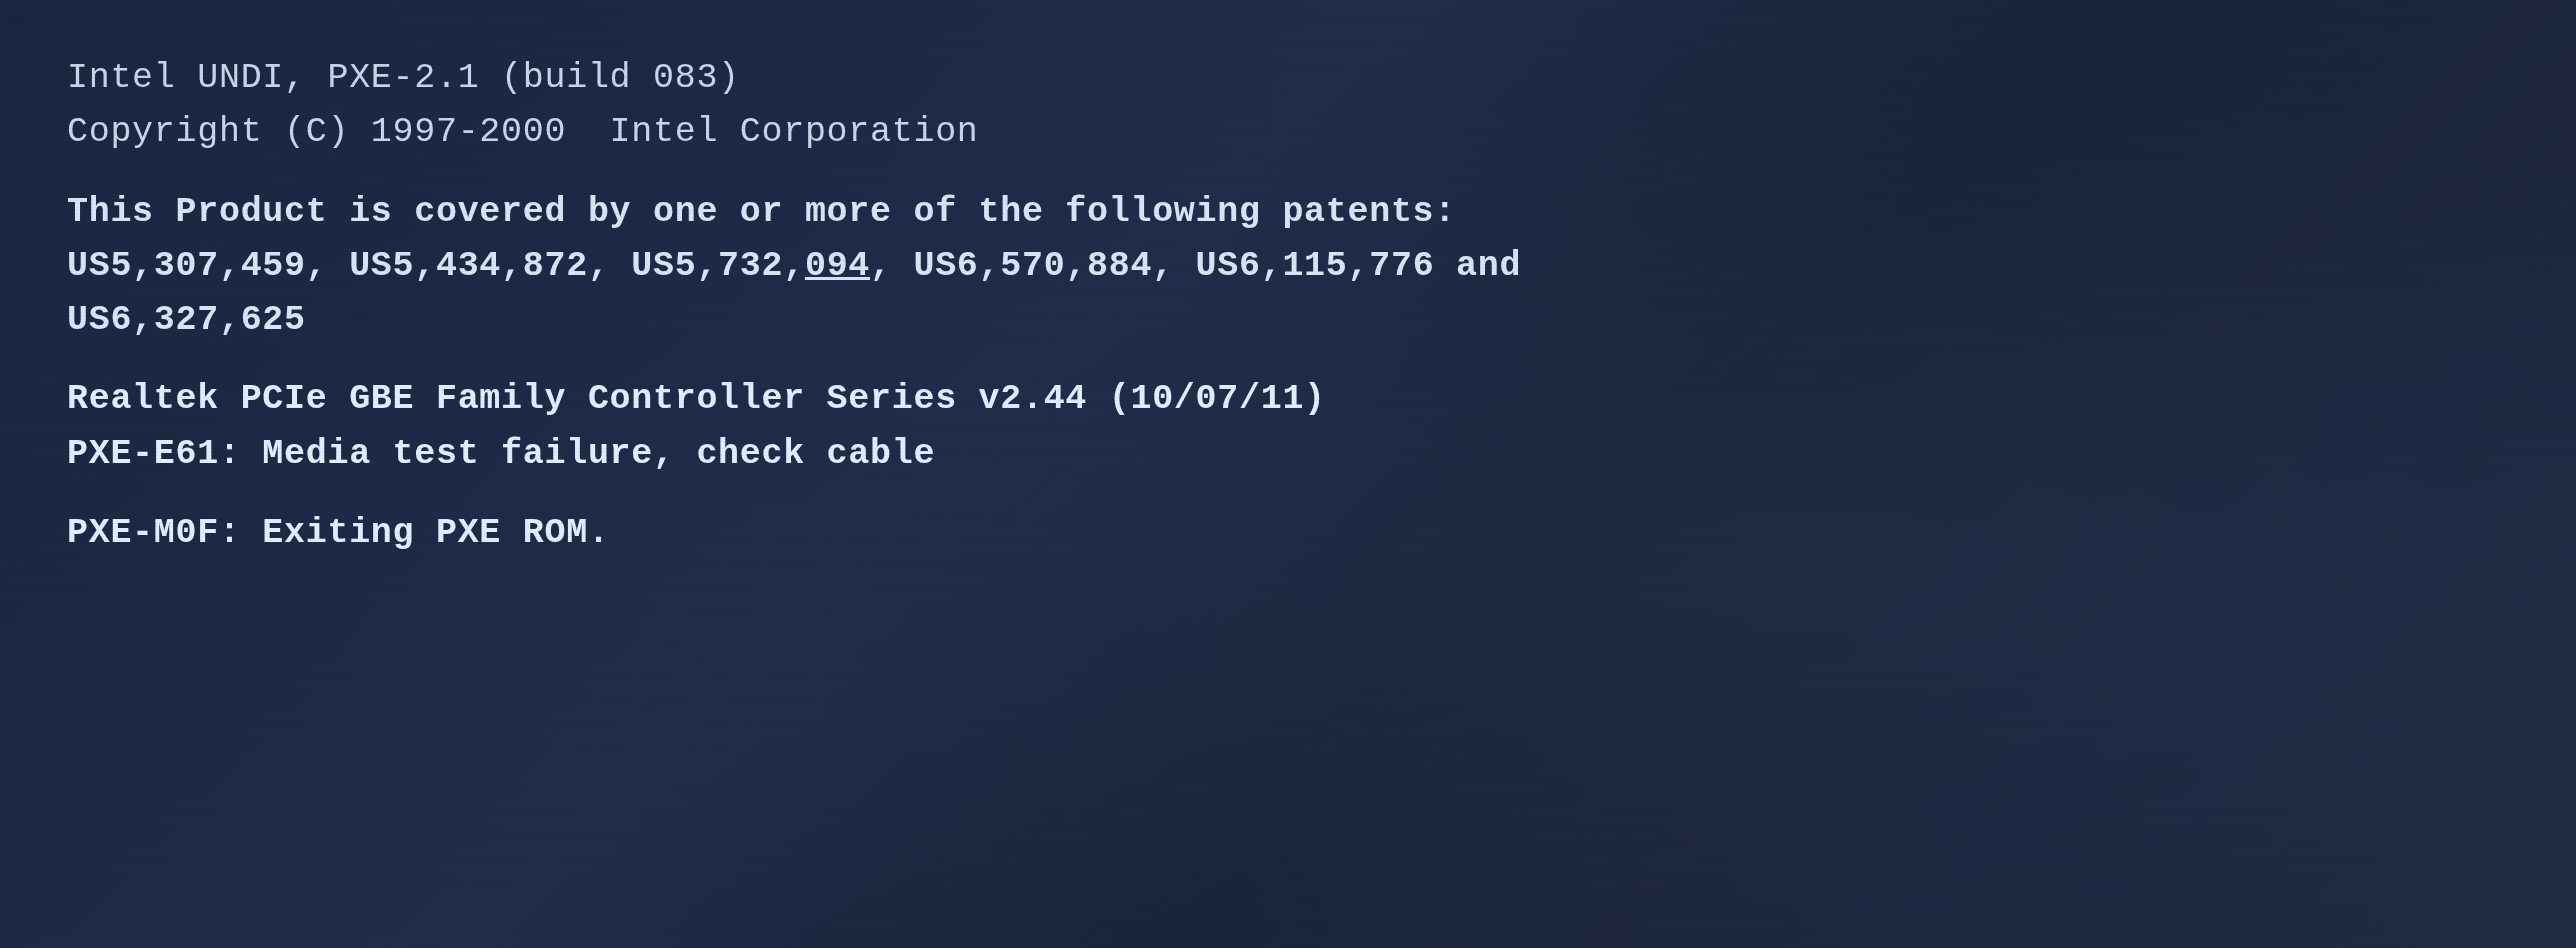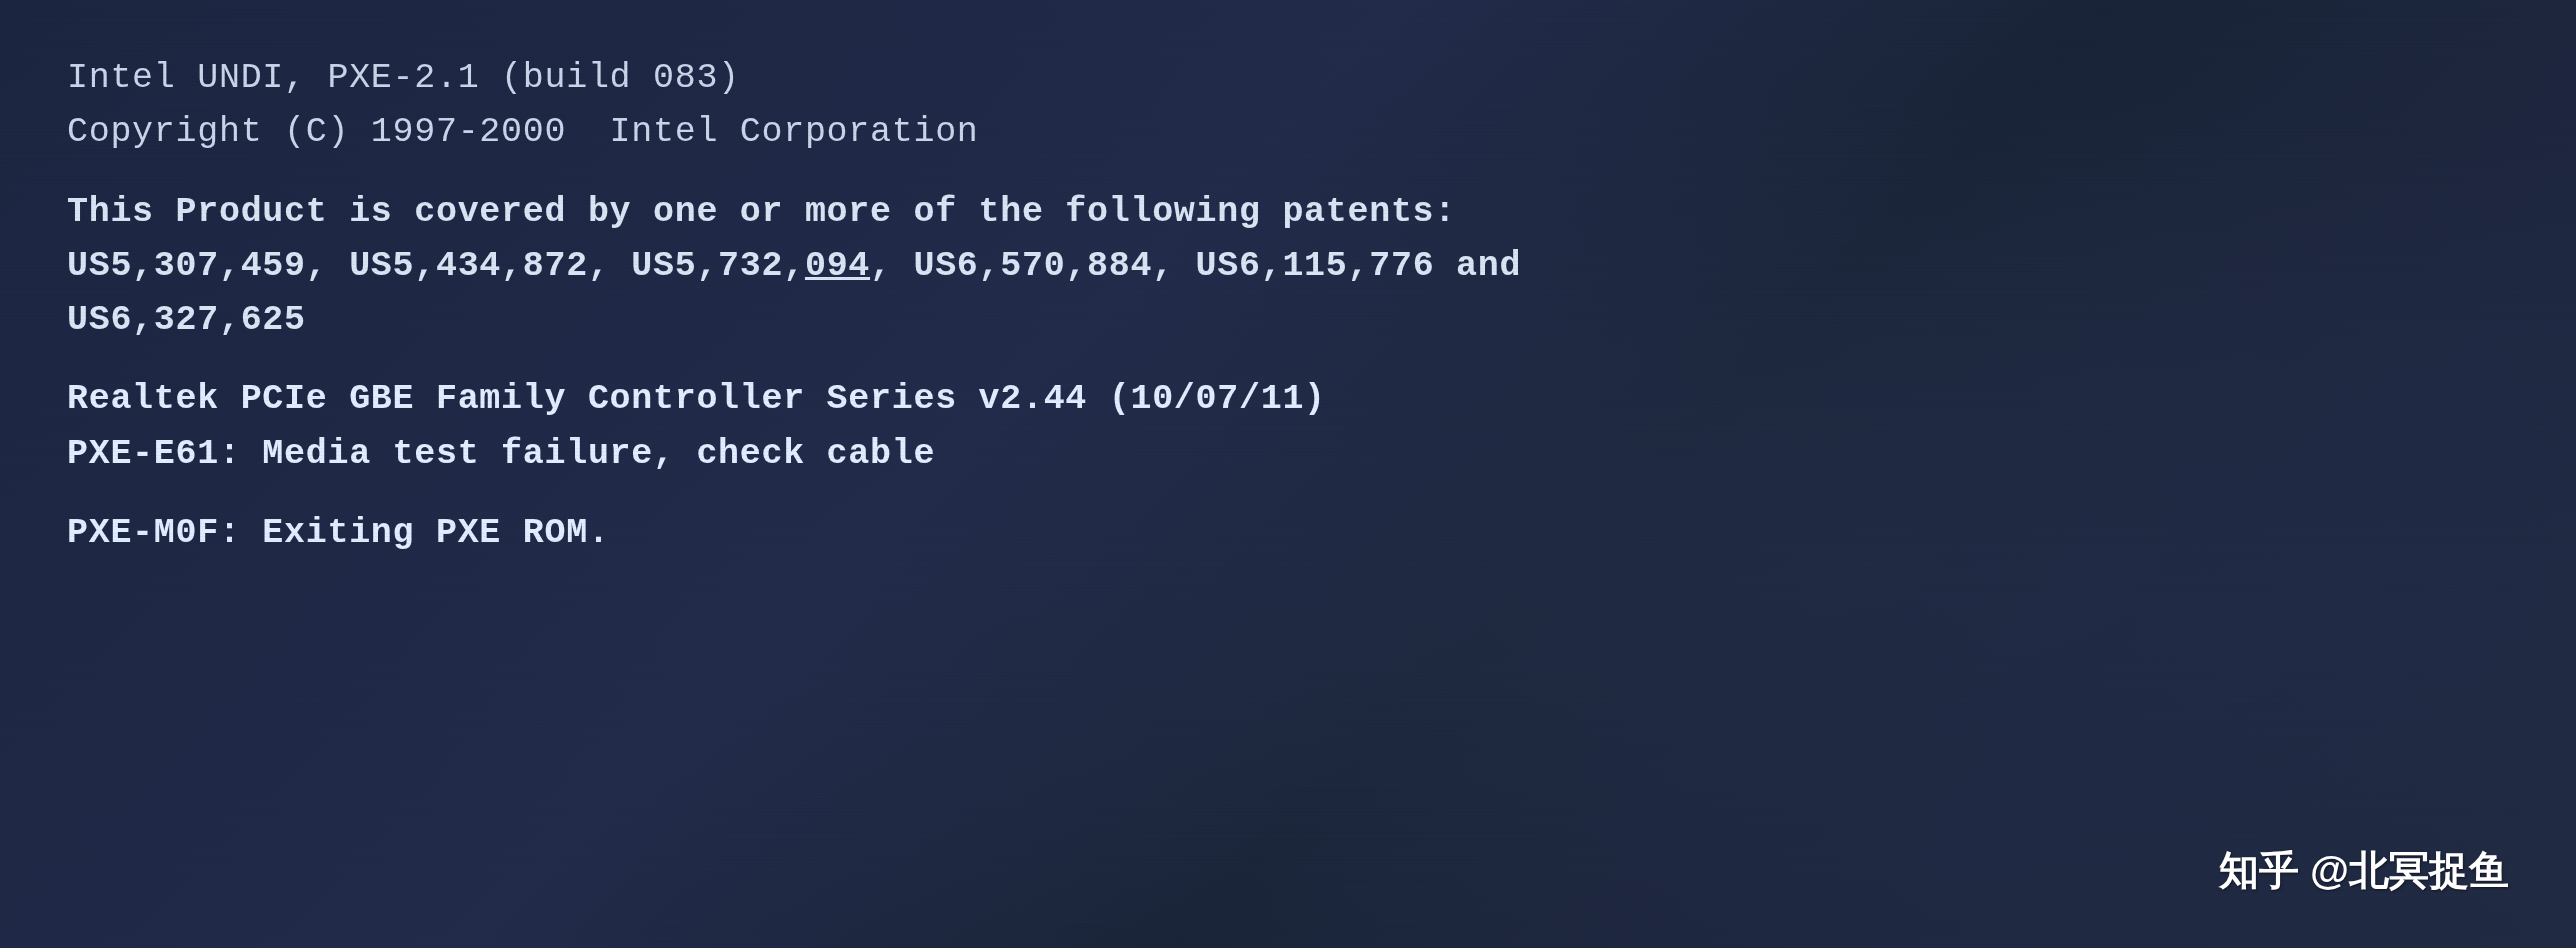--- a/index.html
+++ b/index.html
@@ -110,15 +110,14 @@
     <span class="line line-bold">This Product is covered by one or more of the following patents:</span>
     <span class="line line-bold">US5,307,459, US5,434,872, US5,732,<span class="underlined">094</span>, US6,570,884, US6,115,776 and</span>
     <span class="line line-bold">US6,327,625</span>
     <span class="spacer"></span>
     <span class="line line-bright">Realtek PCIe GBE Family Controller Series v2.44 (10/07/11)</span>
     <span class="line line-bright">PXE-E61: Media test failure, check cable</span>
     <span class="spacer"></span>
     <span class="line line-bright">PXE-M0F: Exiting PXE ROM.</span>
   </div>
 
-  <div class="watermark">知乎 @北冥捉鱼</div>
 </div>
 
 
 </body></html>

